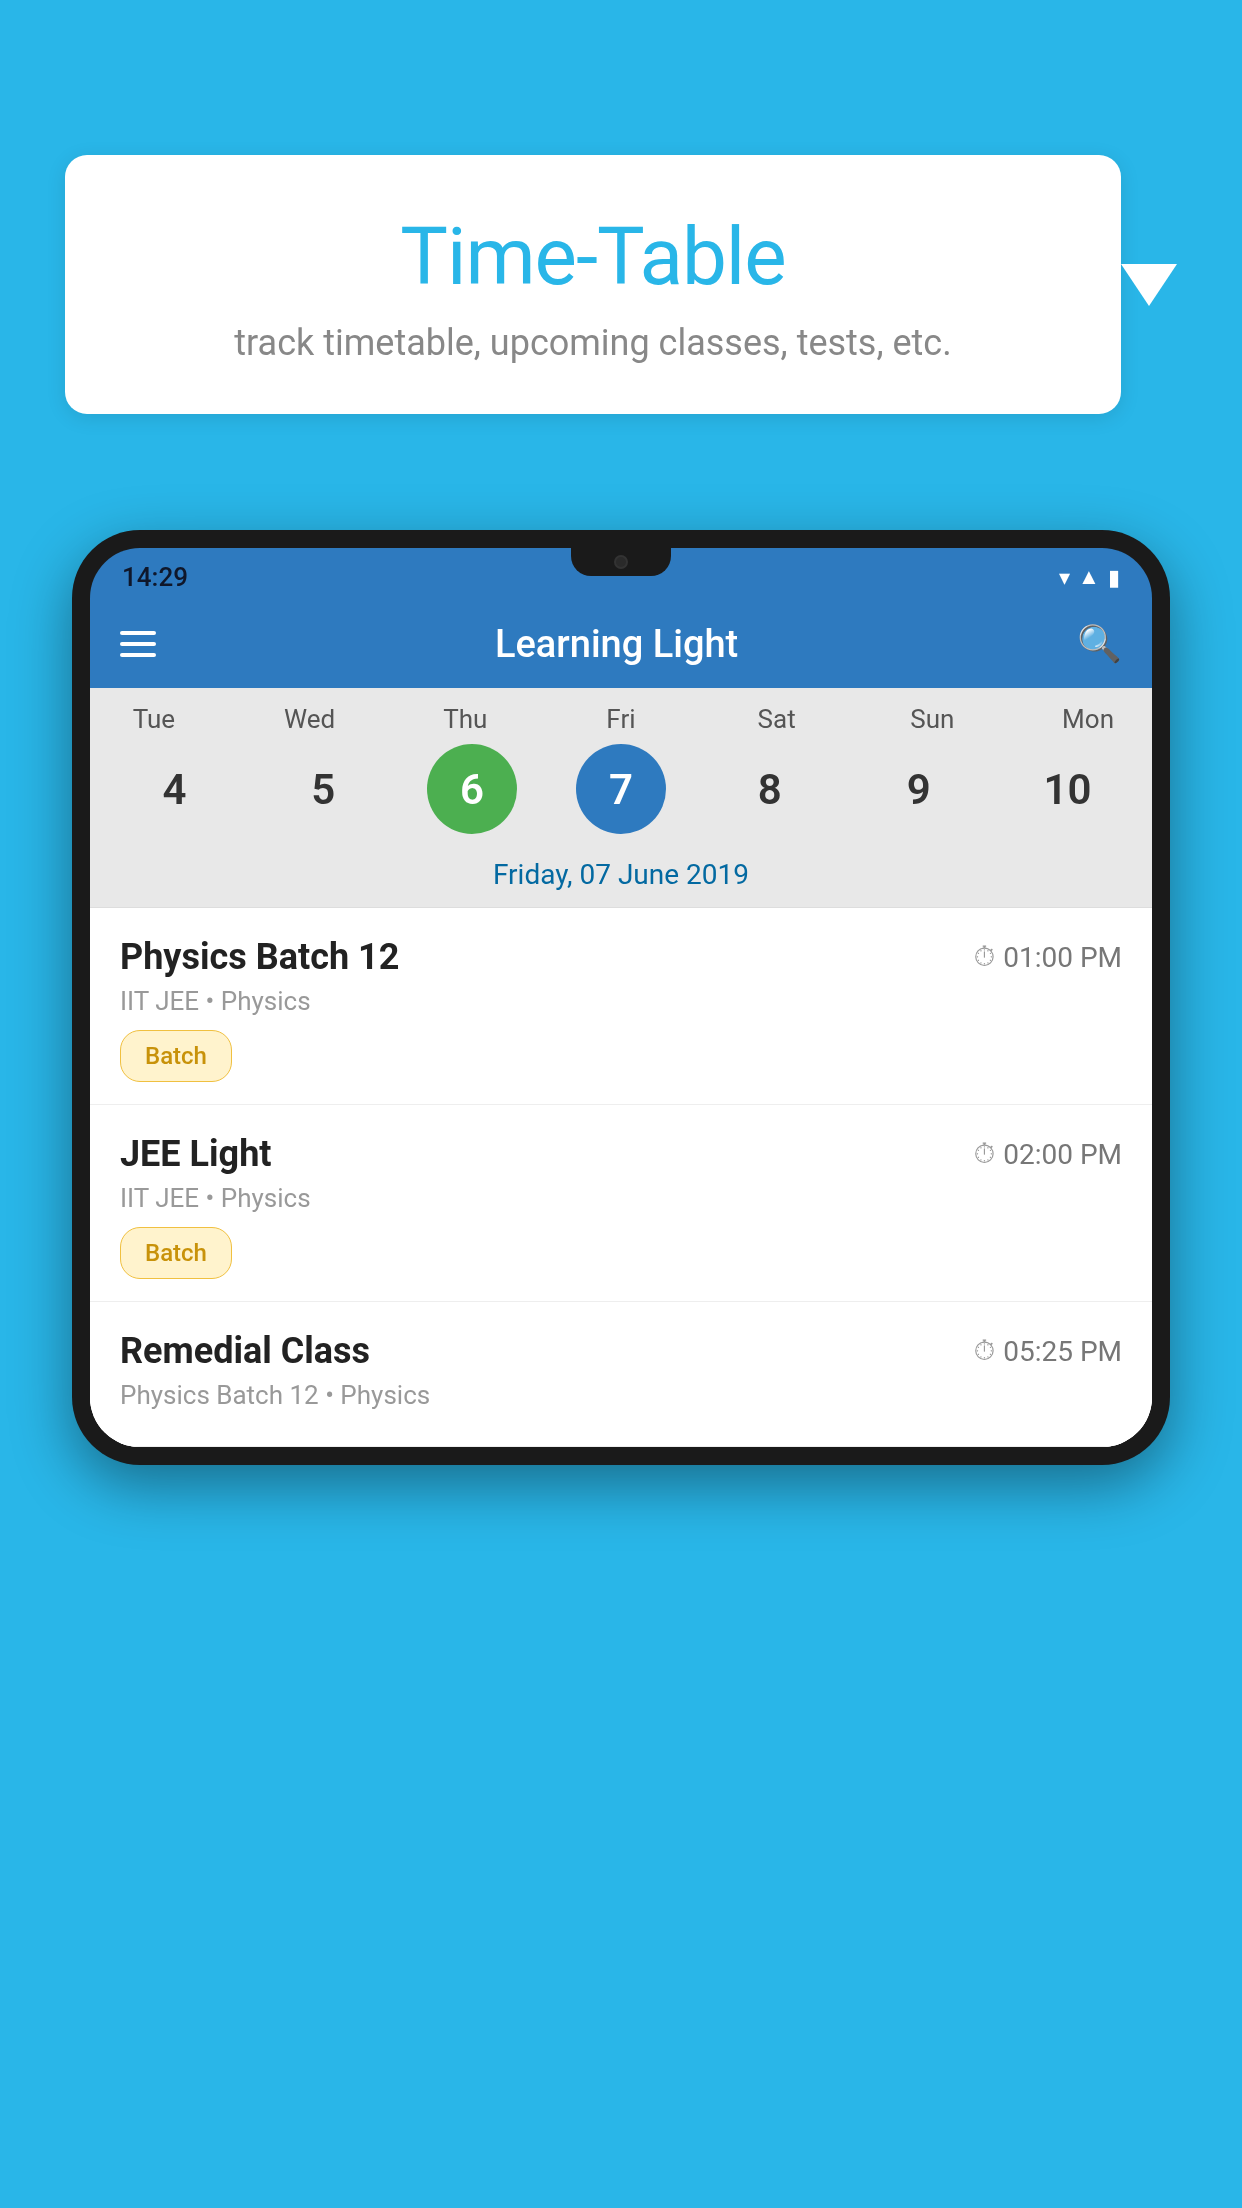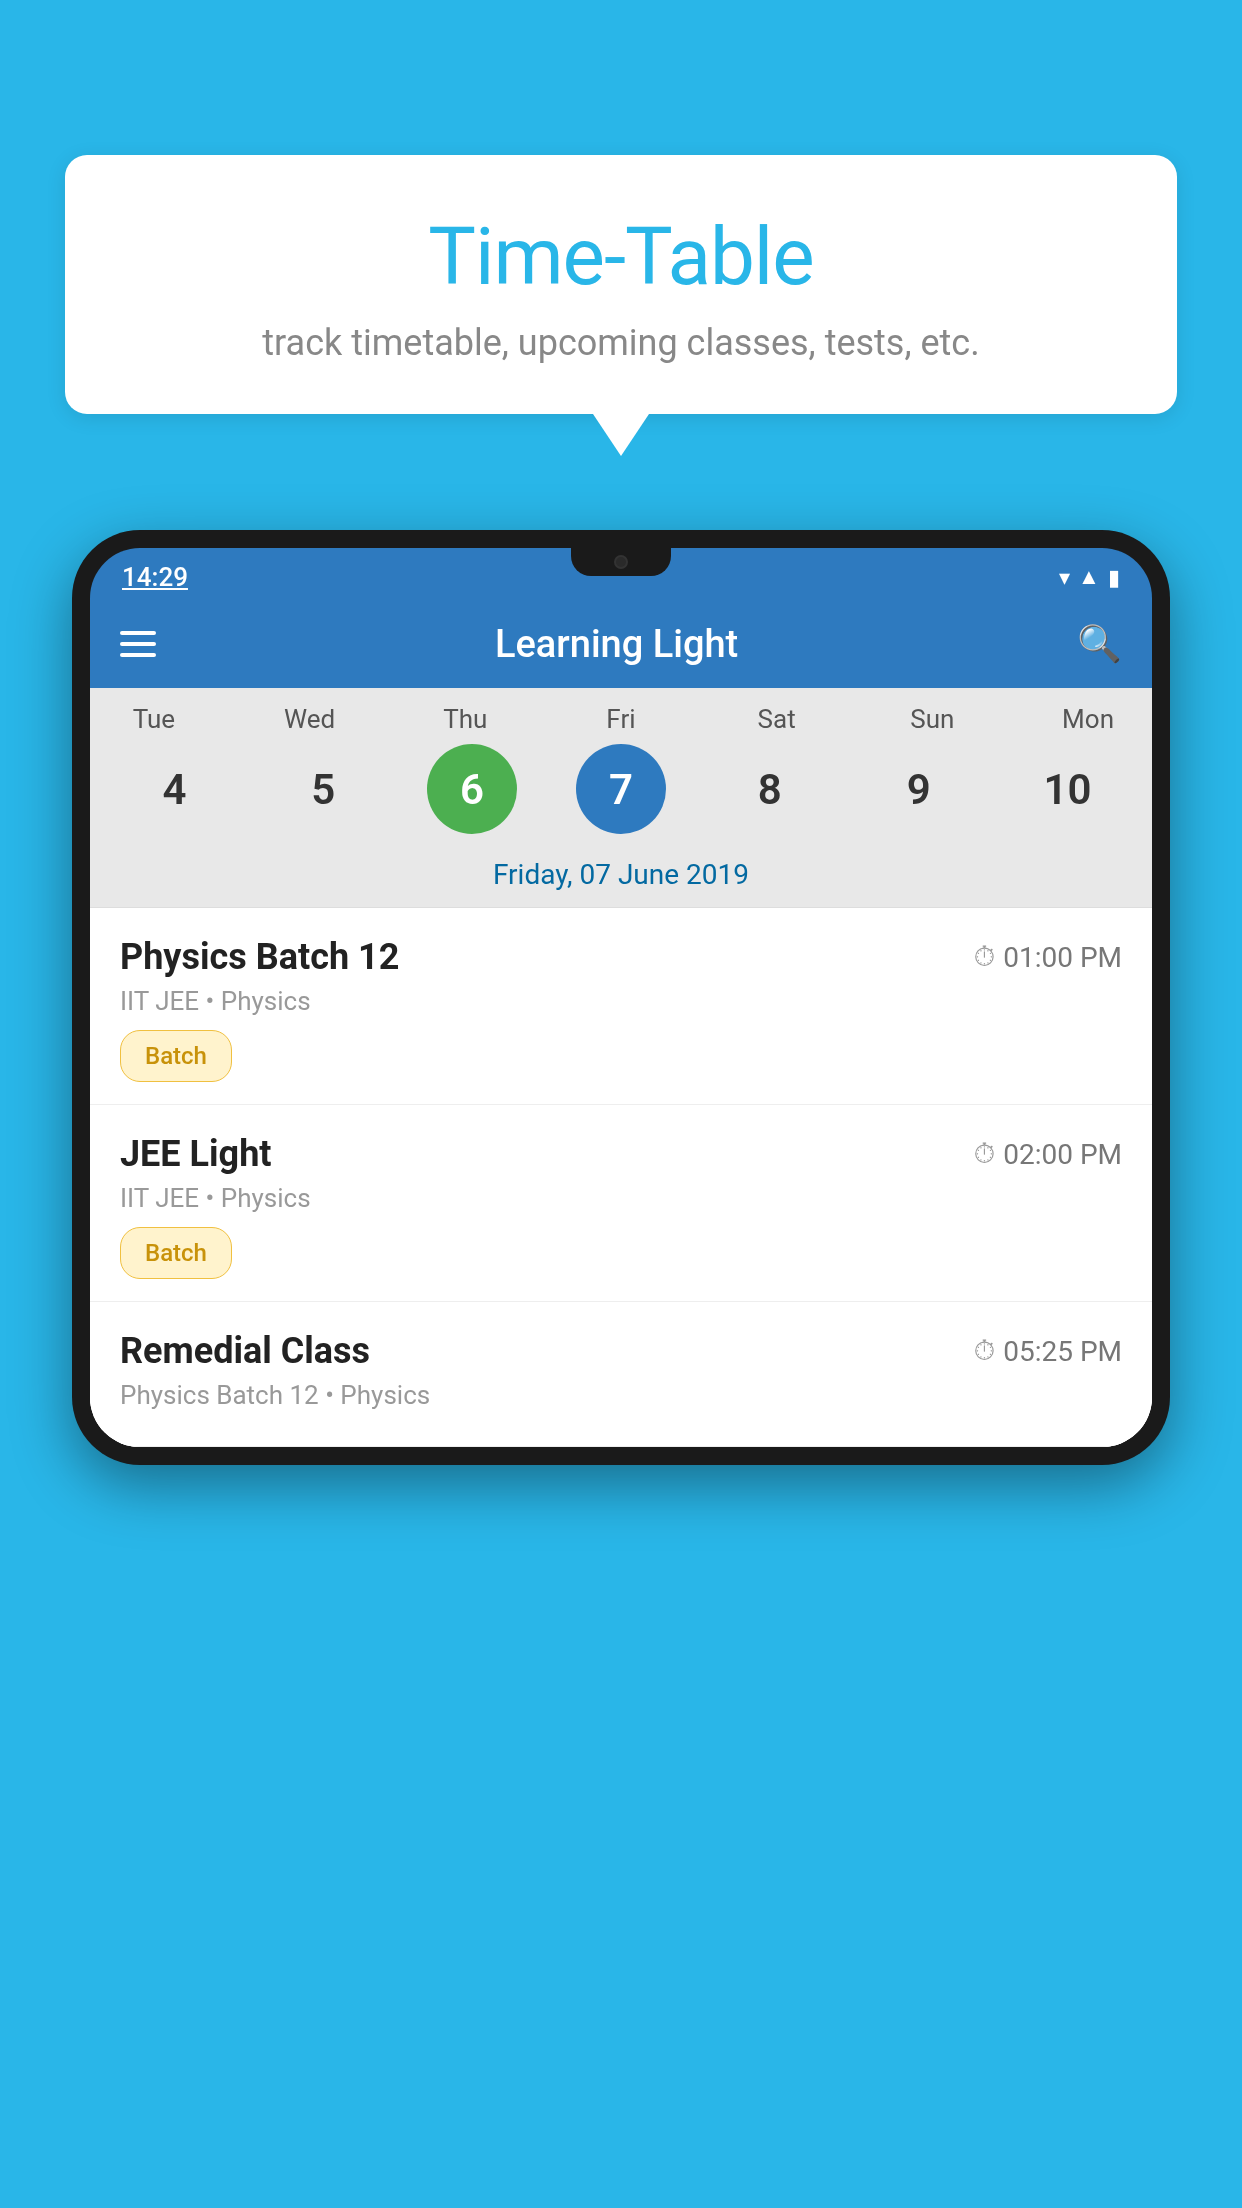--- a/index.html
+++ b/index.html
@@ -14,21 +14,21 @@
       position: relative;
     }
 
     
     .speech-bubble-container {
       position: absolute;
       top: 155px;
       left: 65px;
       right: 65px;
       display: flex;
-      flex-direction: column;
+      flex-direction: row;
       align-items: center;
     }
 
     .speech-bubble {
       background: white;
       border-radius: 22px;
       padding: 55px 60px 50px;
       text-align: center;
       box-shadow: 0 4px 20px rgba(0,0,0,0.1);
       width: 100%;
@@ -80,24 +80,23 @@
       display: flex;
       justify-content: space-between;
       align-items: center;
       padding: 14px 32px 8px;
       background: #2e7abf;
       border-radius: 50px 50px 0 0;
       position: relative;
     }
 
     .phone-time {
-      color: #ffffff;
+      color: #0f172a;
       font-size: 26px;
       font-weight: 500;
-      text-decoration: underline;
     }
 
     .phone-notch {
       width: 100px;
       height: 28px;
       background: #1a1a1a;
       border-radius: 0 0 20px 20px;
       position: absolute;
       left: 50%;
       transform: translateX(-50%);

